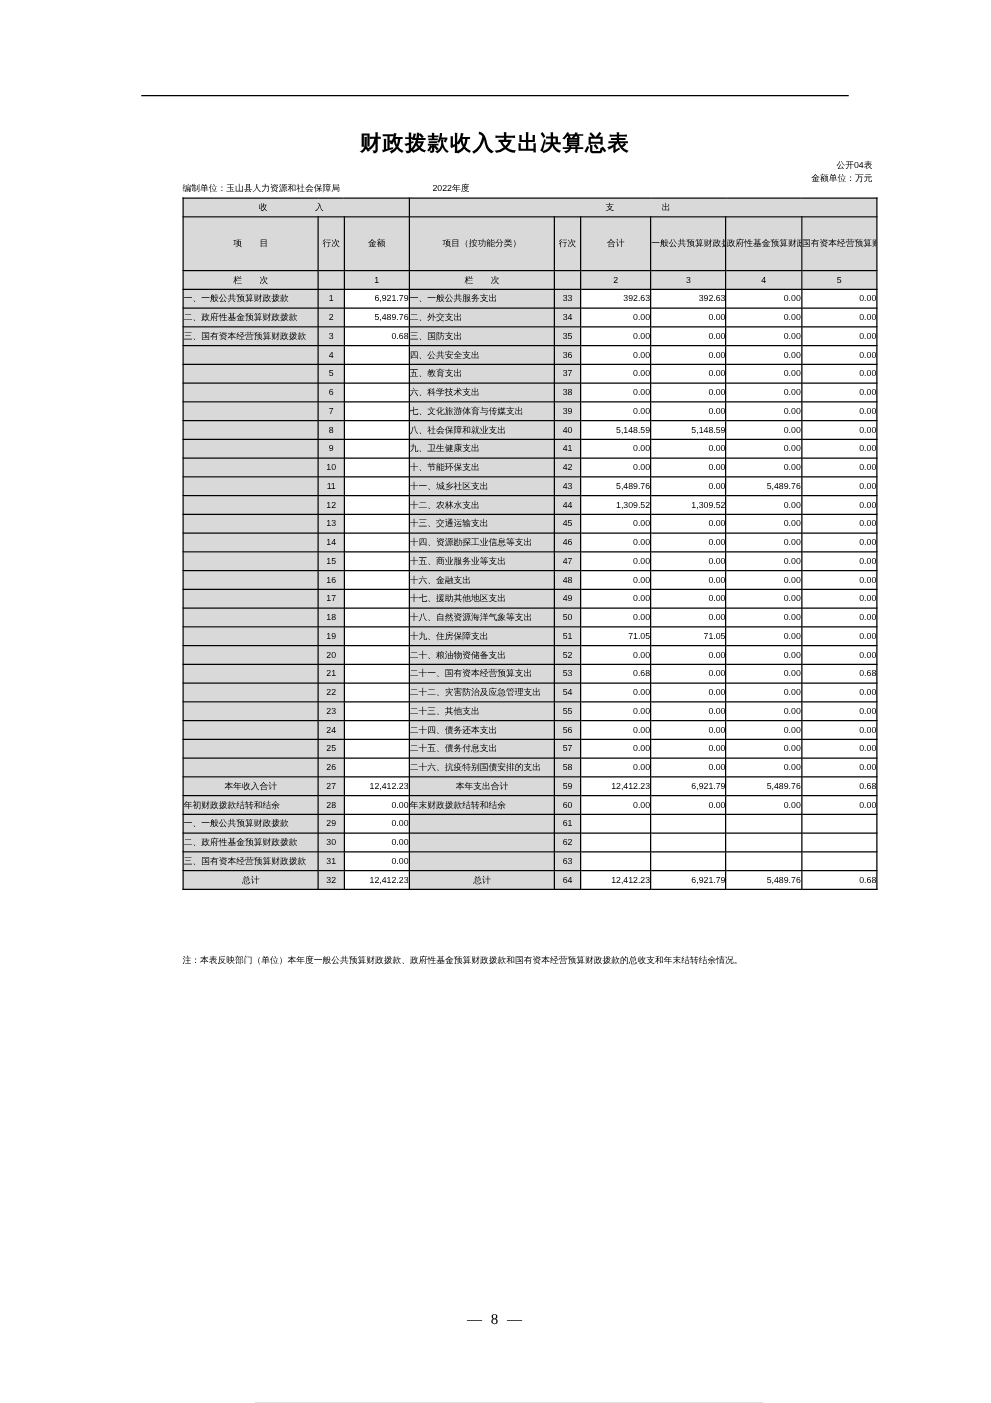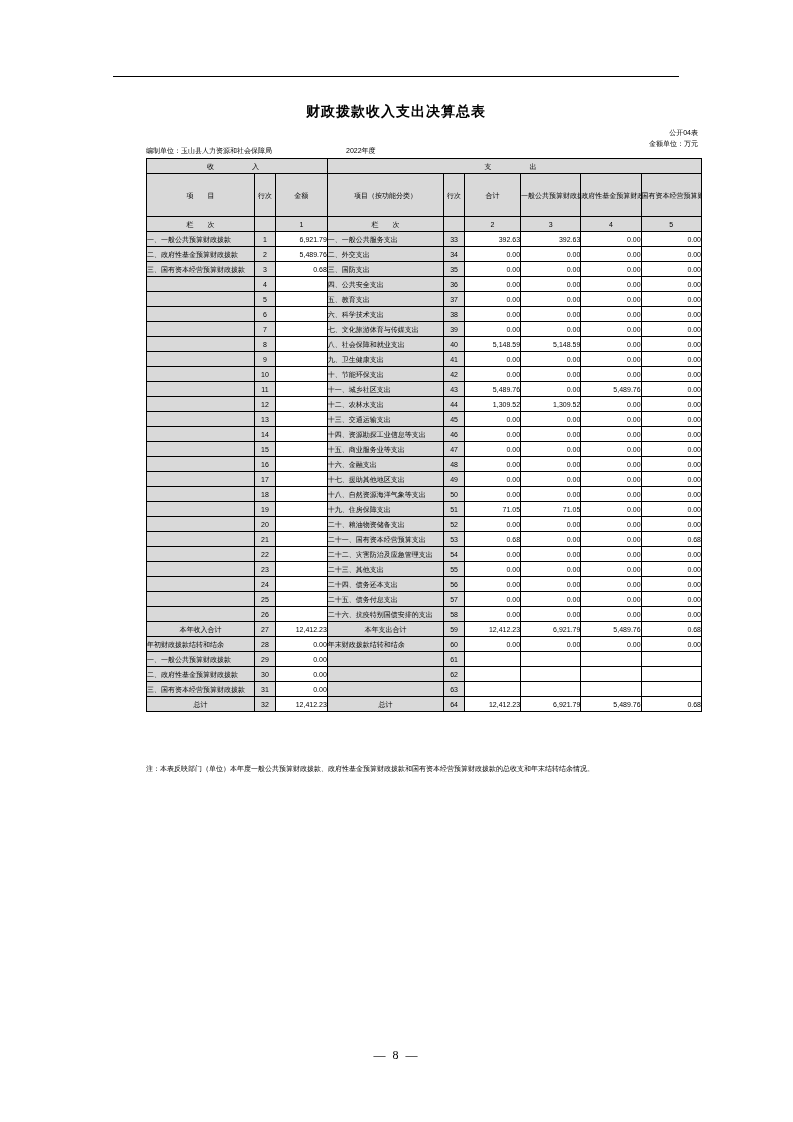--- a/index.html
+++ b/index.html
@@ -28,21 +28,21 @@
     border-top: 1.5px solid #000;
   }
   .doc-title {
     position: absolute;
     left: 113px;
     top: 103px;
     width: 566px;
     text-align: center;
     font-family: "Liberation Serif", serif;
     font-weight: bold;
-    font-size: 14px;
+    font-size: 17px;
     letter-spacing: 1px;
     color: #000;
   }
   .form-no {
     position: absolute;
     right: 95px;
     top: 128px;
     font-size: 7px;
     color: #000;
     text-align: right;

